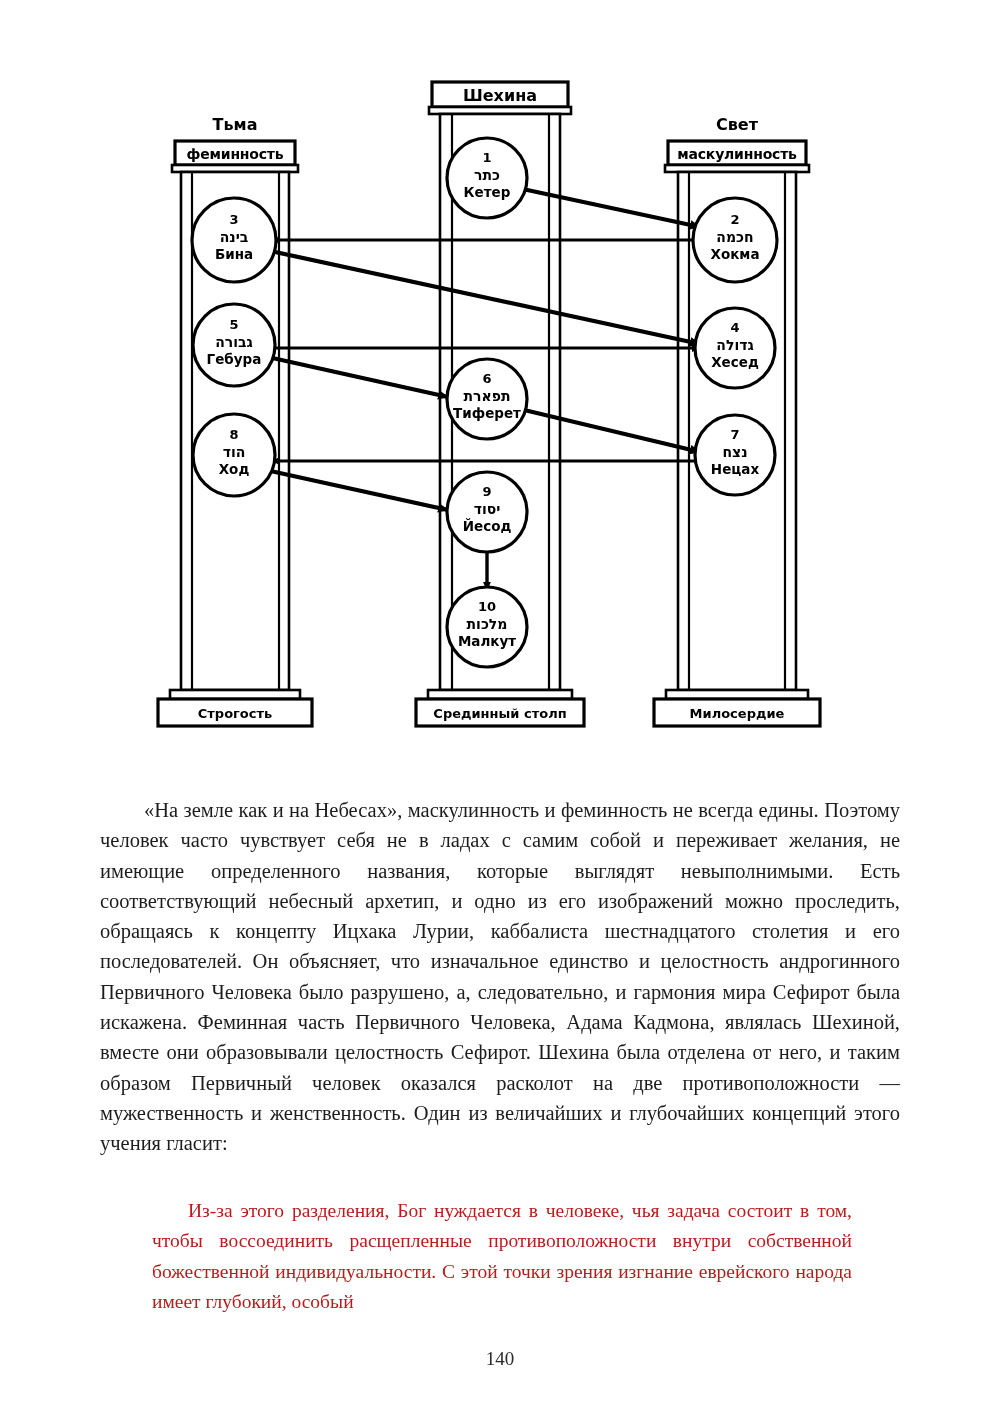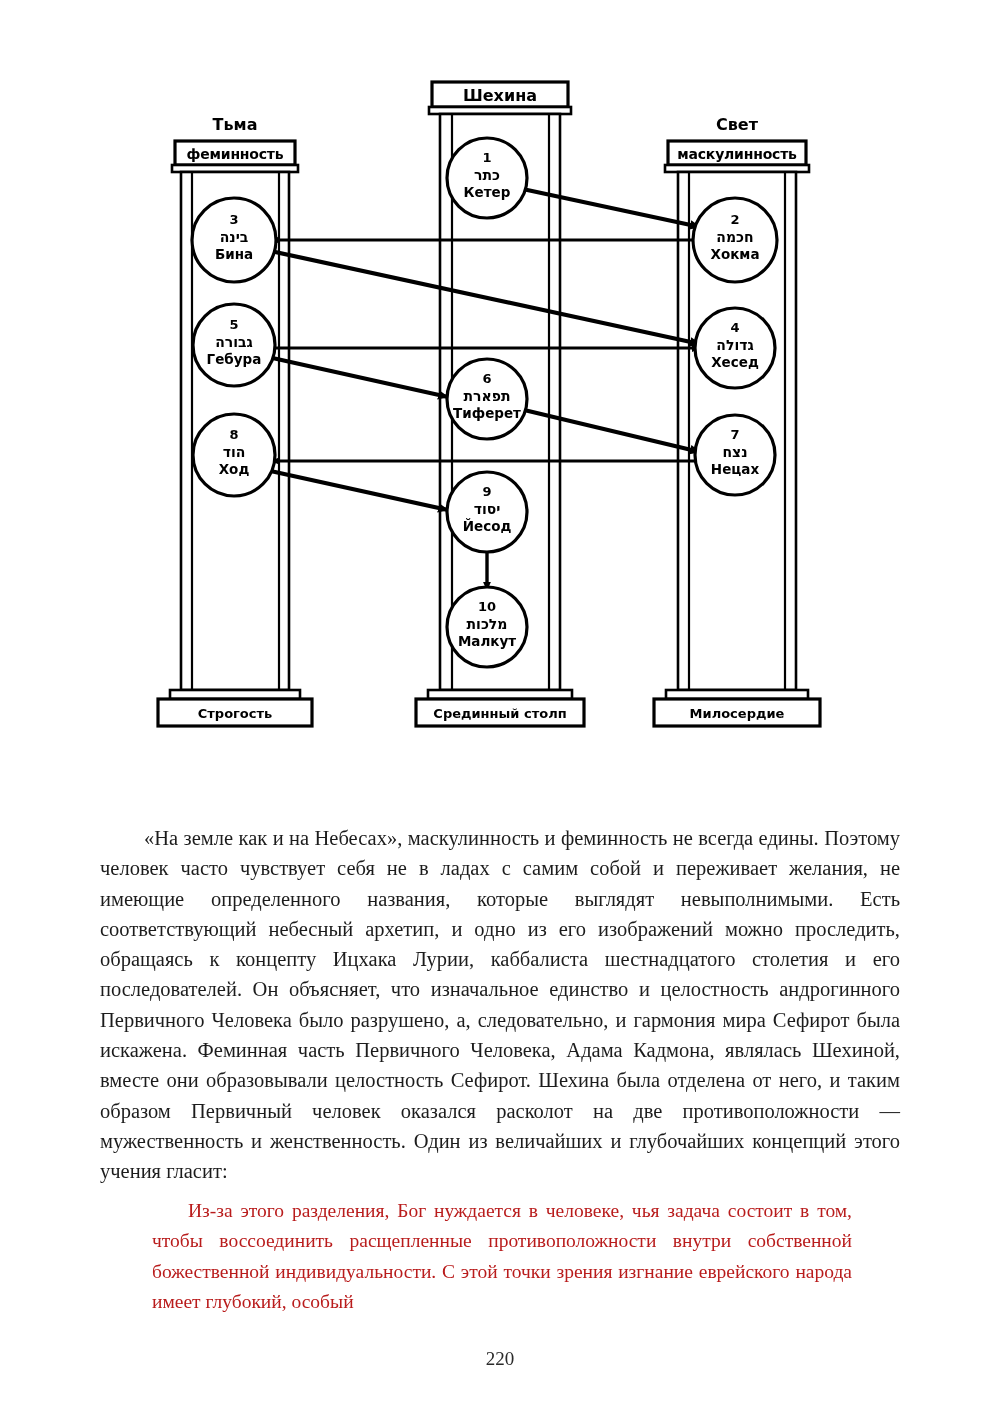--- a/index.html
+++ b/index.html
@@ -53,21 +53,20 @@
   .body-text{
     position:absolute;
     left:100px;
     top:795px;
     width:800px;
     font-family:"Liberation Serif", serif;
     font-size:20.5px;
     line-height:30.3px;
     text-align:justify;
     color:#1c1c1c;
-    margin-top:28px;
   }
   .body-text p{margin:0;text-indent:44px;}
 
   .quote-block{
     position:absolute;
     left:152px;
     top:1196px;
     width:700px;
     font-family:"Liberation Serif", serif;
     font-size:19.5px;
@@ -240,15 +239,15 @@
   </div>
 
   <div class="body-text">
     <p>«На земле как и на Небесах», маскулинность и феминность не всегда едины. Поэтому человек часто чувствует себя не в ладах с самим собой и переживает желания, не имеющие определенного названия, которые выглядят невыполнимыми. Есть соответствующий небесный архетип, и одно из его изображений можно проследить, обращаясь к концепту Ицхака Лурии, каббалиста шестнадцатого столетия и его последователей. Он объясняет, что изначальное единство и целостность андрогинного Первичного Человека было разрушено, а, следовательно, и гармония мира Сефирот была искажена. Феминная часть Первичного Человека, Адама Кадмона, являлась Шехиной, вместе они образовывали целостность Сефирот. Шехина была отделена от него, и таким образом Первичный человек оказался расколот на две противоположности — мужественность и женственность. Один из величайших и глубочайших концепций этого учения гласит:</p>
   </div>
 
   <div class="quote-block">
     <p>Из-за этого разделения, Бог нуждается в человеке, чья задача состоит в том, чтобы воссоединить расщепленные противоположности внутри собственной божественной индивидуальности. С этой точки зрения изгнание еврейского народа имеет глубокий, особый</p>
   </div>
 
-  <div class="folio">220</div>
+  <div class="folio">140</div>
 
 </div>
 
 </body></html>

